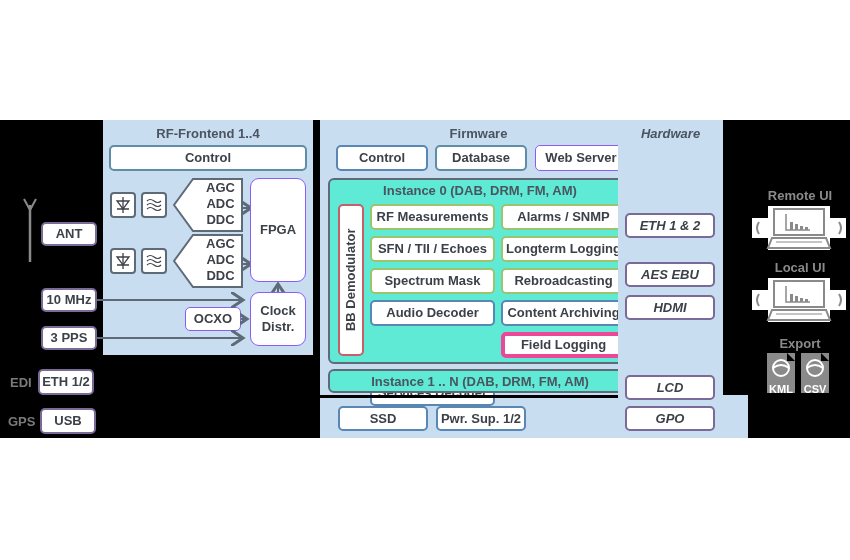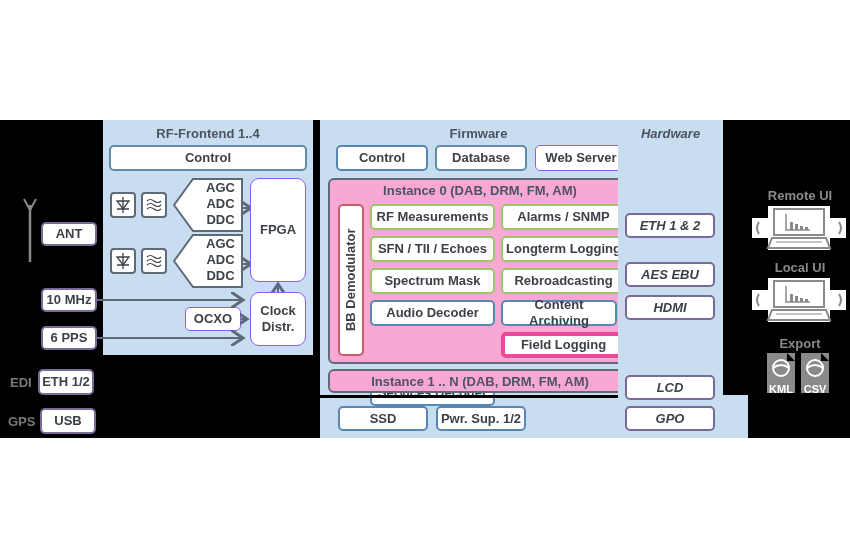--- a/index.html
+++ b/index.html
@@ -17,21 +17,21 @@
       color: #3c4048; font-size: 13px; font-weight: bold; line-height: 1.2;
     }
     .b-gray { border: 1px solid #8b5cf6; }
     .b-purple { border: 2px solid #7a6a98; }
     .b-blue { border: 2px solid #5a86b4; }
     .b-teal { border: 2px solid #5f8da6; }
     .b-green { border: 2px solid #9cc46d; }
     .b-orange { border: 4px solid #ec4899; }
     .b-red { border: 2px solid #c4606a; }
     .side-label { position: absolute; color: #7a7a7a; font-size: 13px; font-weight: bold; }
-    .inst { position: absolute; box-sizing: border-box; border: 2px solid #5e6a78; border-radius: 6px; background: #f9a8d4; }
+    .inst { position: absolute; box-sizing: border-box; border: 2px solid #5e6a78; border-radius: 6px; background: #5eead4; }
     .icon-box { position: absolute; box-sizing: border-box; width: 26px; height: 26px; border: 2px solid #5e6a78; border-radius: 4px; background: #fff; }
     .ui-title { position: absolute; color: #8a8a8a; font-size: 13px; font-weight: bold; text-align: center; }
   </style>
 </head>
 <body>
 
 <div class="band"></div>
 
 <svg class="abs" style="left:0;top:0;" width="850" height="560">
   <defs>
@@ -109,21 +109,21 @@
   <div class="box b-gray" style="left:147px;top:172px;width:56px;height:54px;border-radius:9px;padding:0 4px;">Clock Distr.</div>
 </div>
 
 <svg class="abs" style="left:0;top:0;" width="850" height="560">
   <line x1="96" y1="300" x2="243" y2="300" stroke="#5e6a78" stroke-width="2" marker-end="url(#arr)"></line>
   <line x1="96" y1="338" x2="243" y2="338" stroke="#5e6a78" stroke-width="2" marker-end="url(#arr)"></line>
 </svg>
 
 <div class="box b-purple" style="left:41px;top:222px;width:56px;height:24px;">ANT</div>
 <div class="box b-purple" style="left:41px;top:288px;width:56px;height:24px;">10 MHz</div>
-<div class="box b-purple" style="left:41px;top:326px;width:56px;height:24px;">6 PPS</div>
+<div class="box b-purple" style="left:41px;top:326px;width:56px;height:24px;">3 PPS</div>
 <div class="side-label" style="left:10px;top:375px;">EDI</div>
 <div class="box b-purple" style="left:38px;top:369px;width:56px;height:26px;">ETH 1/2</div>
 <div class="side-label" style="left:8px;top:414px;">GPS</div>
 <div class="box b-purple" style="left:40px;top:408px;width:56px;height:26px;">USB</div>
 
 <div class="abs panel" style="left:320px;top:395px;width:428px;height:43px;"></div>
 
 <div class="abs panel" style="left:320px;top:120px;width:317px;height:275px;">
   <div class="ptitle" style="left:0;top:6px;width:317px;">Firmware</div>
   <div class="box b-blue" style="left:16px;top:25px;width:92px;height:26px;">Control</div>
@@ -136,21 +136,21 @@
       <div style="transform:rotate(-90deg);white-space:nowrap;font-size:13px;">BB Demodulator</div>
     </div>
     <div id="modules">
         <div class="box b-green" style="left: 40px; top: 24px; width: 125px; height: 26px;">RF Measurements</div>
         <div class="box b-green" style="left: 171px; top: 24px; width: 125px; height: 26px;">Alarms / SNMP</div>
         <div class="box b-green" style="left: 40px; top: 56px; width: 125px; height: 26px;">SFN / TII / Echoes</div>
         <div class="box b-green" style="left: 171px; top: 56px; width: 125px; height: 26px;">Longterm Logging</div>
         <div class="box b-green" style="left: 40px; top: 88px; width: 125px; height: 26px;">Spectrum Mask</div>
         <div class="box b-green" style="left: 171px; top: 88px; width: 125px; height: 26px;">Rebroadcasting</div>
         <div class="box b-blue" style="left: 40px; top: 120px; width: 125px; height: 26px;">Audio Decoder</div>
-        <div class="box b-blue" style="left: 171px; top: 120px; width: 116px; height: 26px;">Content Archiving</div>
+        <div class="box b-blue" style="left: 171px; top: 120px; width: 125px; height: 26px;">Content Archiving</div>
         <div class="box b-blue" style="left: 40px; top: 152px; width: 125px; height: 26px; margin-top: 48px;">Services Decoder</div>
         <div class="box b-orange" style="left: 171px; top: 152px; width: 125px; height: 26px;">Field Logging</div>
       </div>
   </div>
 
   <div class="inst" style="left:8px;top:249px;width:304px;height:24px;display:flex;align-items:center;justify-content:center;">
     <span style="color:#4b5461;font-size:13px;font-weight:bold;">Instance 1 .. N (DAB, DRM, FM, AM)</span>
   </div>
 </div>
 

